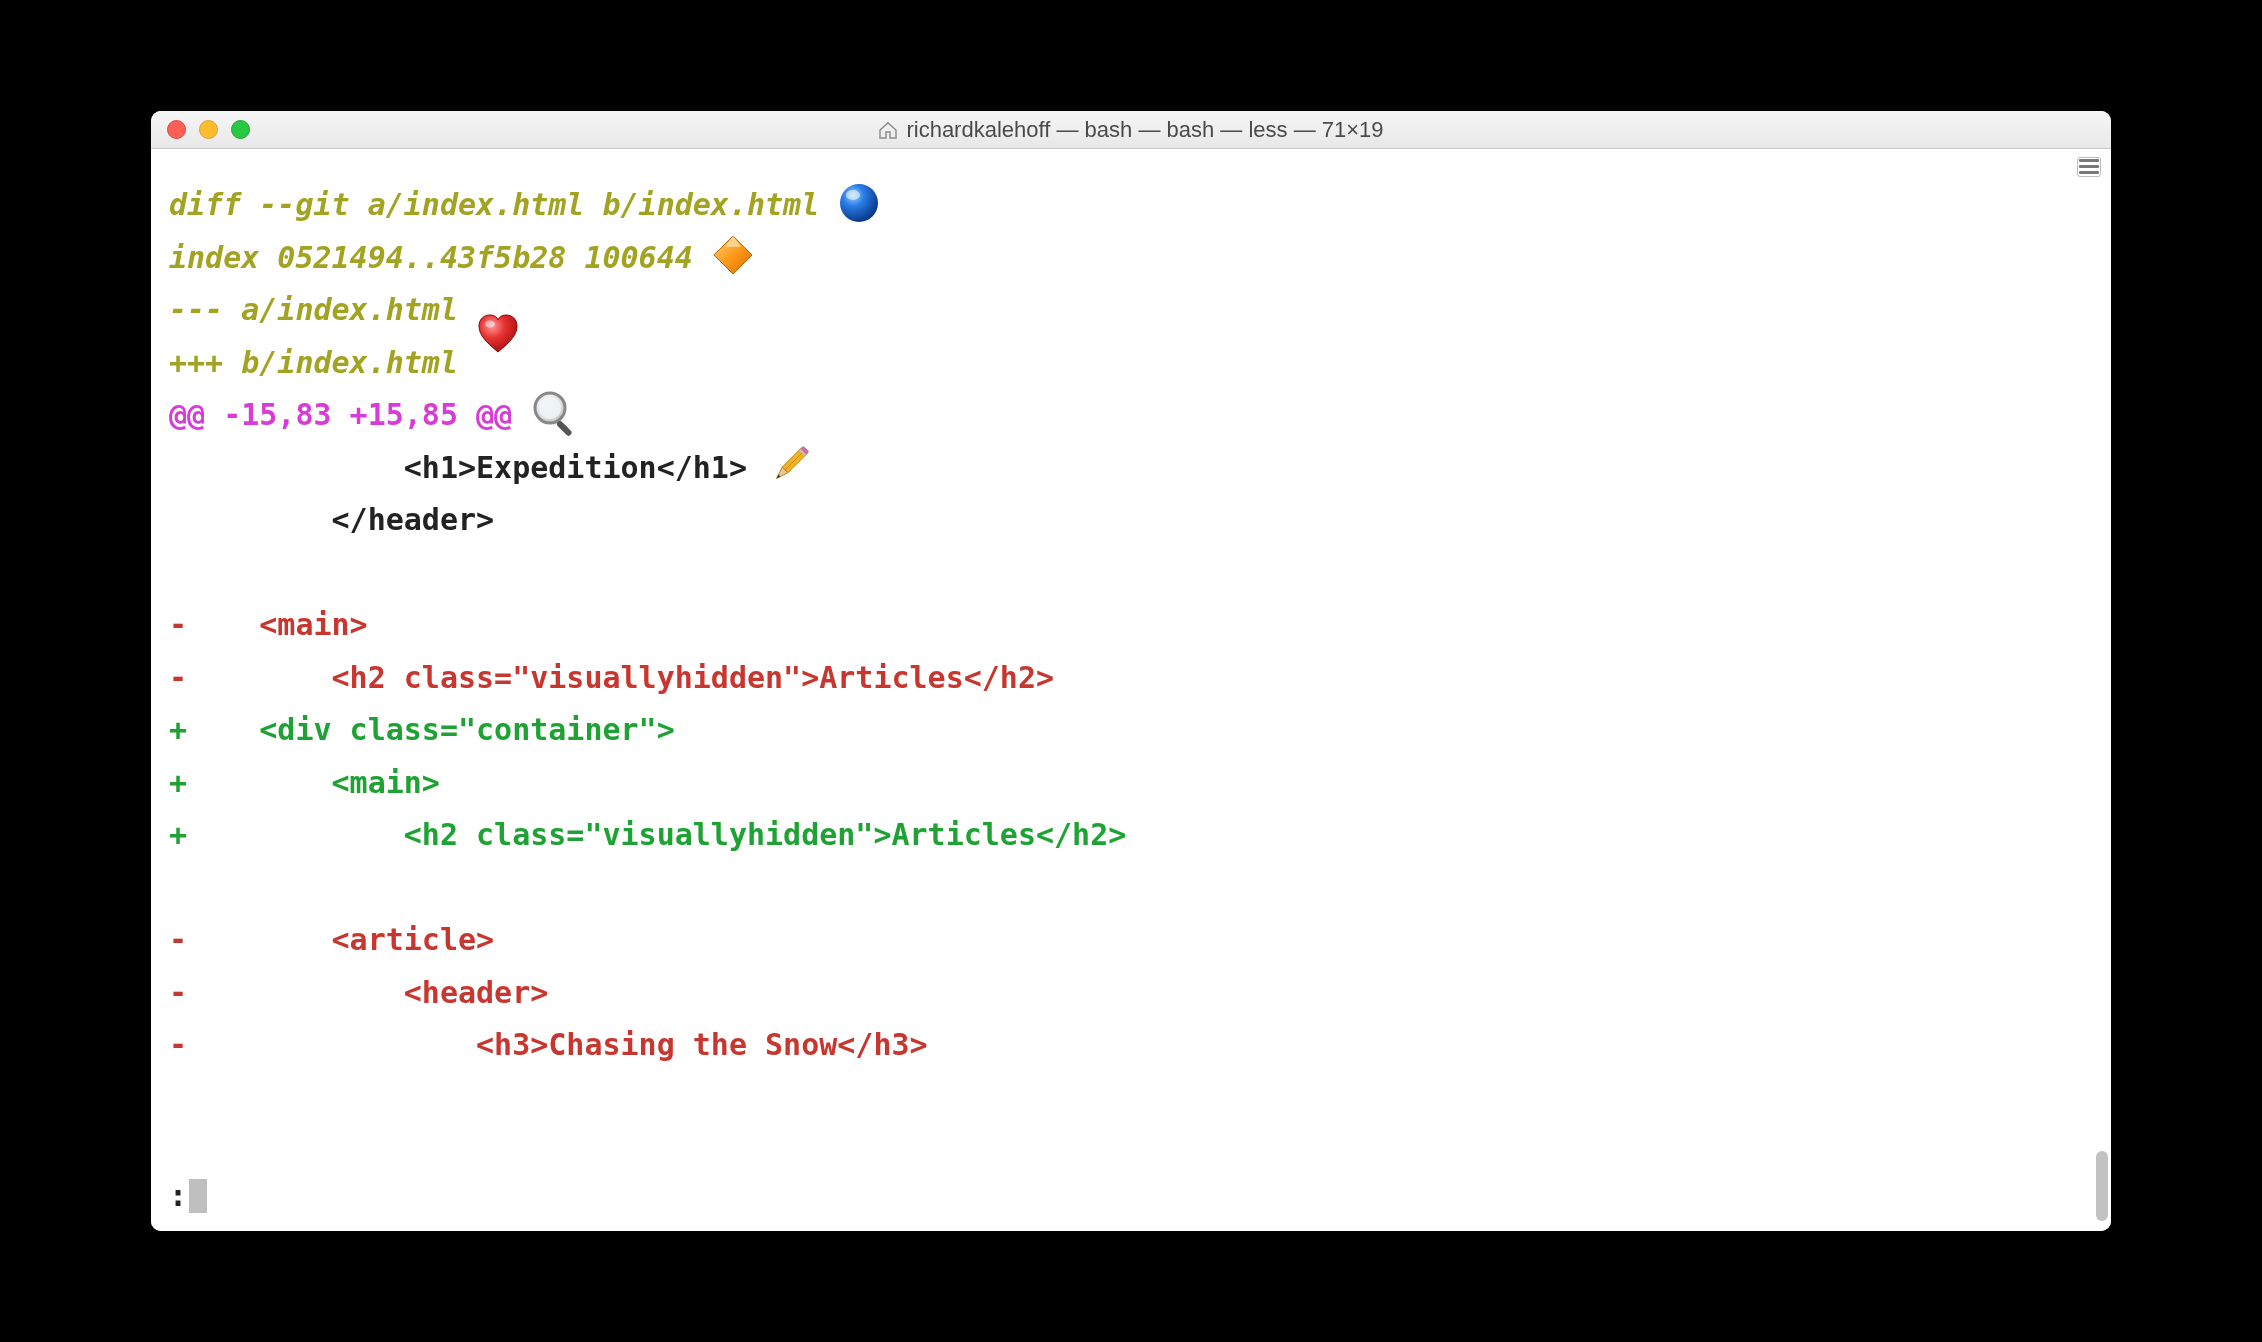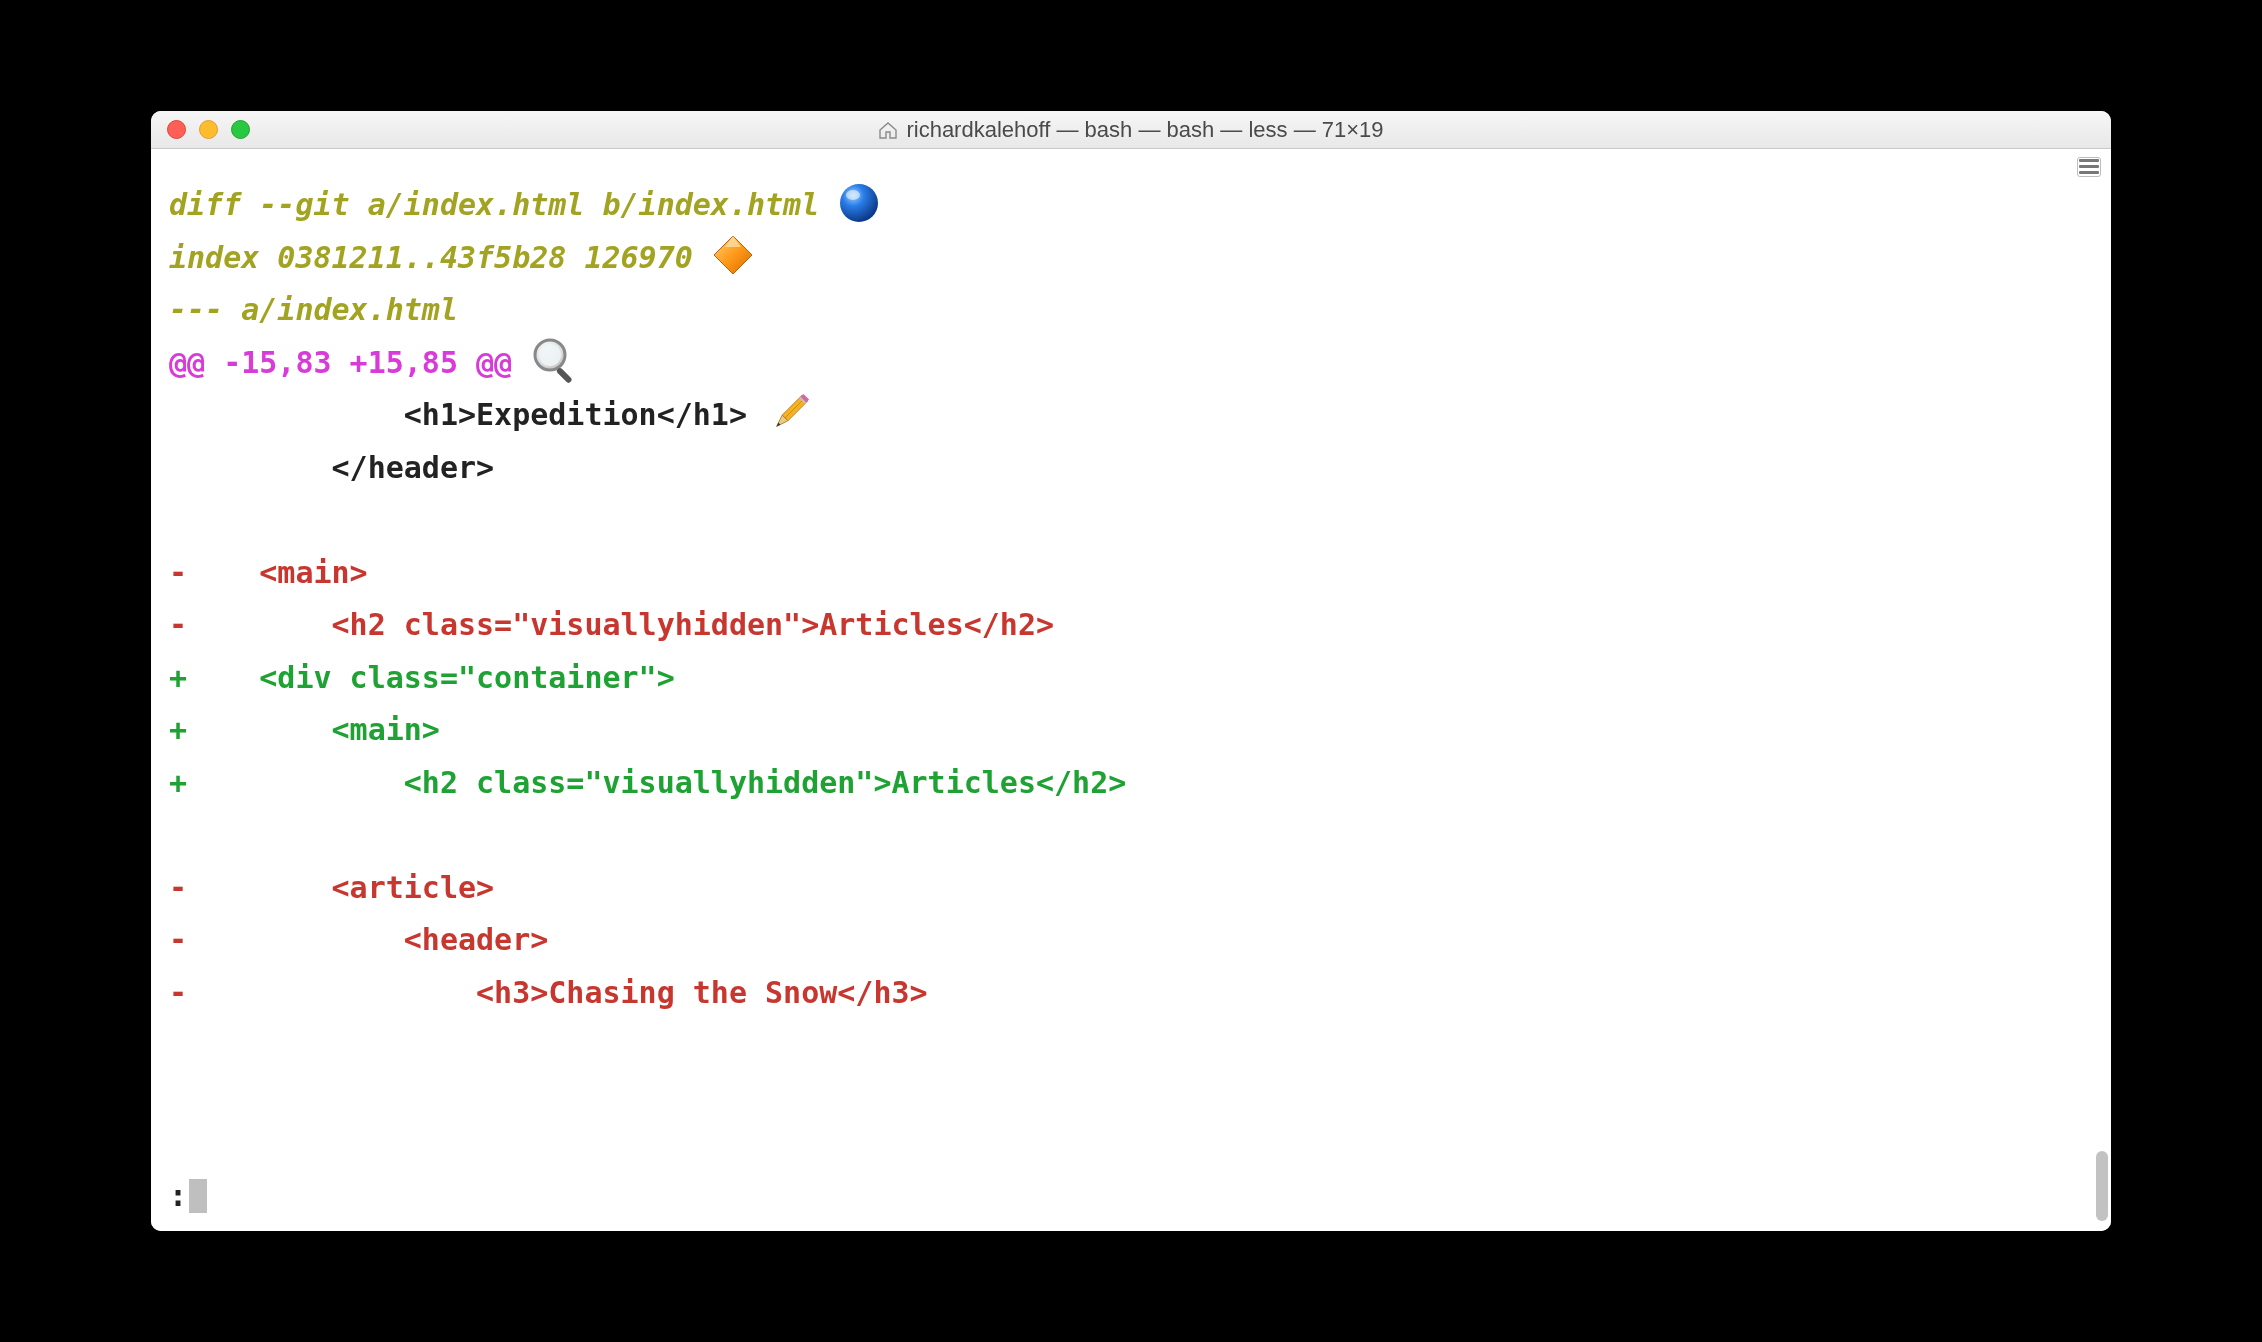--- a/index.html
+++ b/index.html
@@ -175,31 +175,41 @@
     <div class="term" id="term-lines"><div><span class="c-olive">diff --git a/index.html b/index.html</span><span class="annot"><svg width="44" height="44" viewBox="0 0 44 44">
               <defs>
                 <radialGradient id="gb" cx="35%" cy="30%" r="70%">
                   <stop offset="0%" stop-color="#9fd4ff"></stop>
                   <stop offset="40%" stop-color="#2a7de8"></stop>
                   <stop offset="100%" stop-color="#0b3a8a"></stop>
                 </radialGradient>
               </defs>
               <circle cx="22" cy="22" r="19" fill="url(#gb)"></circle>
               <ellipse cx="16" cy="14" rx="7" ry="5" fill="#ffffff" opacity="0.55"></ellipse>
-            </svg></span></div><div><span class="c-olive">index 0381211..43f5b28 126970</span><span class="annot"><svg width="44" height="44" viewBox="0 0 44 44">
+            </svg></span></div><div><span class="c-olive">index 0521494..43f5b28 100644</span><span class="annot"><svg width="44" height="44" viewBox="0 0 44 44">
               <defs>
                 <linearGradient id="go" x1="0" y1="0" x2="1" y2="1">
                   <stop offset="0%" stop-color="#ffd27a"></stop>
                   <stop offset="50%" stop-color="#ff9a1a"></stop>
                   <stop offset="100%" stop-color="#d96b00"></stop>
                 </linearGradient>
               </defs>
               <path d="M22 3 L41 22 L22 41 L3 22 Z" fill="url(#go)" stroke="#c55f00" stroke-width="1"></path>
               <path d="M22 3 L30 14 L14 14 Z" fill="#ffe6b0" opacity="0.7"></path>
-            </svg></span></div><div><span class="c-olive">--- a/index.html</span></div><div><span class="c-magenta">@@ -15,83 +15,85 @@</span><span class="annot"><svg width="50" height="50" viewBox="0 0 50 50">
+            </svg></span></div><div><span class="c-olive">--- a/index.html</span></div><div><span class="c-olive">+++ b/index.html</span><span class="annot" style="position: relative; top: -30px;"><svg width="44" height="44" viewBox="0 0 44 44">
+              <defs>
+                <radialGradient id="gh" cx="35%" cy="30%" r="80%">
+                  <stop offset="0%" stop-color="#ff9a9a"></stop>
+                  <stop offset="40%" stop-color="#e83333"></stop>
+                  <stop offset="100%" stop-color="#a10808"></stop>
+                </radialGradient>
+              </defs>
+              <path d="M22 40 C10 30 3 23 3 14 C3 7 8 3 14 3 C18 3 21 5 22 8 C23 5 26 3 30 3 C36 3 41 7 41 14 C41 23 34 30 22 40 Z" fill="url(#gh)" stroke="#8a0606" stroke-width="1"></path>
+              <ellipse cx="14" cy="12" rx="5" ry="3.5" fill="#fff" opacity="0.5"></ellipse>
+            </svg></span></div><div><span class="c-magenta">@@ -15,83 +15,85 @@</span><span class="annot"><svg width="50" height="50" viewBox="0 0 50 50">
               <defs>
                 <radialGradient id="gm" cx="40%" cy="35%" r="70%">
                   <stop offset="0%" stop-color="#ffffff"></stop>
                   <stop offset="70%" stop-color="#dcdcdc"></stop>
                   <stop offset="100%" stop-color="#b8b8b8"></stop>
                 </radialGradient>
               </defs>
               <circle cx="20" cy="20" r="15" fill="url(#gm)" stroke="#888" stroke-width="3"></circle>
               <circle cx="20" cy="20" r="11" fill="#eef4f7" opacity="0.85"></circle>
               <rect x="30" y="32" width="18" height="6" rx="3" transform="rotate(45 30 32)" fill="#555"></rect>

